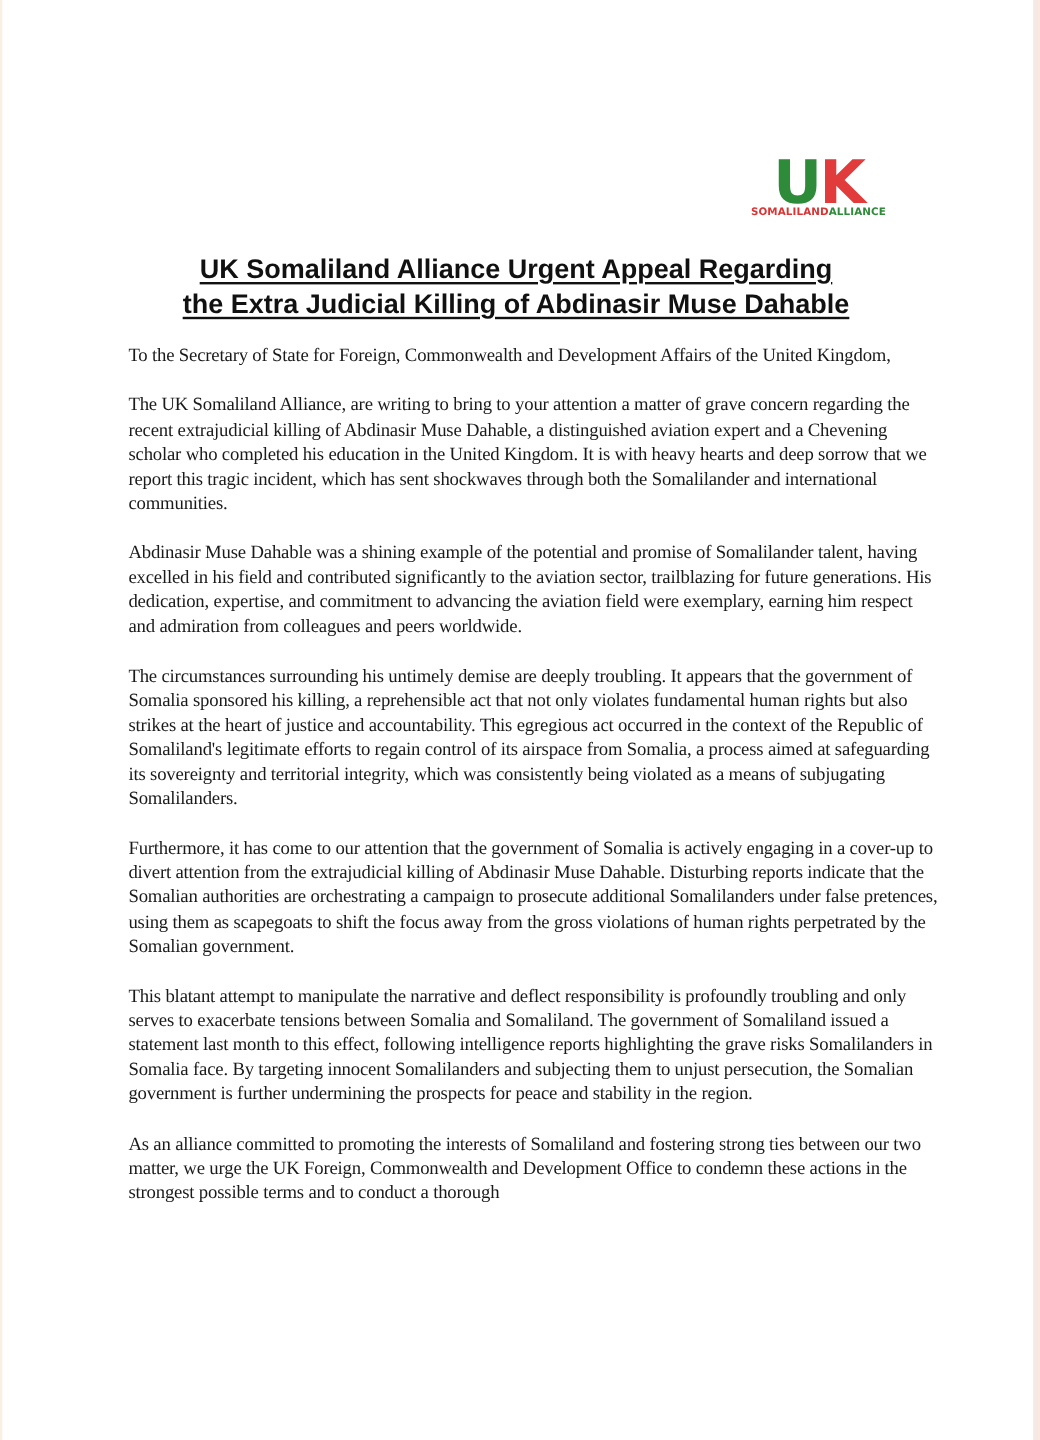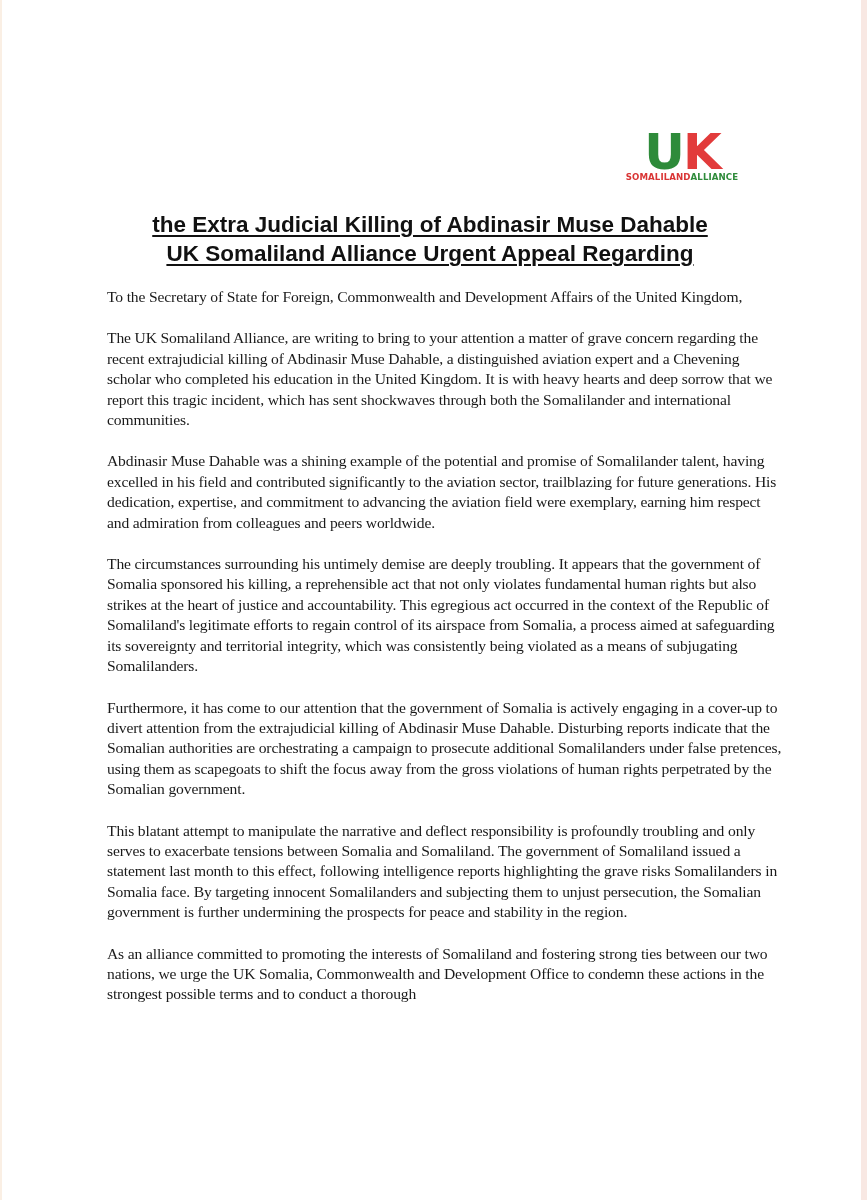--- a/index.html
+++ b/index.html
@@ -49,25 +49,25 @@
   <div class="logo-letters">
     <span class="logo-u">U</span>
     <span class="logo-k">K</span>
   </div>
   <div class="logo-sub">
     <span class="s1">SOMALILAND</span><span class="s2">ALLIANCE</span>
   </div>
 </div>
 
 <div class="title">
+  <div>UK Somaliland Alliance Urgent Appeal Regarding</div>
   <div>the Extra Judicial Killing of Abdinasir Muse Dahable</div>
-  <div>UK Somaliland Alliance Urgent Appeal Regarding</div>
 </div>
 
 <div class="body">
   <p>To the Secretary of State for Foreign, Commonwealth and Development Affairs of the United Kingdom,</p>
   <p>The UK Somaliland Alliance, are writing to bring to your attention a matter of grave concern regarding the recent extrajudicial killing of Abdinasir Muse Dahable, a distinguished aviation expert and a Chevening scholar who completed his education in the United Kingdom. It is with heavy hearts and deep sorrow that we report this tragic incident, which has sent shockwaves through both the Somalilander and international communities.</p>
   <p>Abdinasir Muse Dahable was a shining example of the potential and promise of Somalilander talent, having excelled in his field and contributed significantly to the aviation sector, trailblazing for future generations. His dedication, expertise, and commitment to advancing the aviation field were exemplary, earning him respect and admiration from colleagues and peers worldwide.</p>
   <p>The circumstances surrounding his untimely demise are deeply troubling. It appears that the government of Somalia sponsored his killing, a reprehensible act that not only violates fundamental human rights but also strikes at the heart of justice and accountability. This egregious act occurred in the context of the Republic of Somaliland's legitimate efforts to regain control of its airspace from Somalia, a process aimed at safeguarding its sovereignty and territorial integrity, which was consistently being violated as a means of subjugating Somalilanders.</p>
   <p>Furthermore, it has come to our attention that the government of Somalia is actively engaging in a cover-up to divert attention from the extrajudicial killing of Abdinasir Muse Dahable. Disturbing reports indicate that the Somalian authorities are orchestrating a campaign to prosecute additional Somalilanders under false pretences, using them as scapegoats to shift the focus away from the gross violations of human rights perpetrated by the Somalian government.</p>
   <p>This blatant attempt to manipulate the narrative and deflect responsibility is profoundly troubling and only serves to exacerbate tensions between Somalia and Somaliland. The government of Somaliland issued a statement last month to this effect, following intelligence reports highlighting the grave risks Somalilanders in Somalia face. By targeting innocent Somalilanders and subjecting them to unjust persecution, the Somalian government is further undermining the prospects for peace and stability in the region.</p>
-  <p>As an alliance committed to promoting the interests of Somaliland and fostering strong ties between our two nations, we urge the UK Somalia, Commonwealth and Development Office to condemn these actions in the strongest possible terms and to conduct a thorough</p>
+  <p>As an alliance committed to promoting the interests of Somaliland and fostering strong ties between our two matter, we urge the UK Foreign, Commonwealth and Development Office to condemn these actions in the strongest possible terms and to conduct a thorough</p>
 </div>
 
 </body></html>

